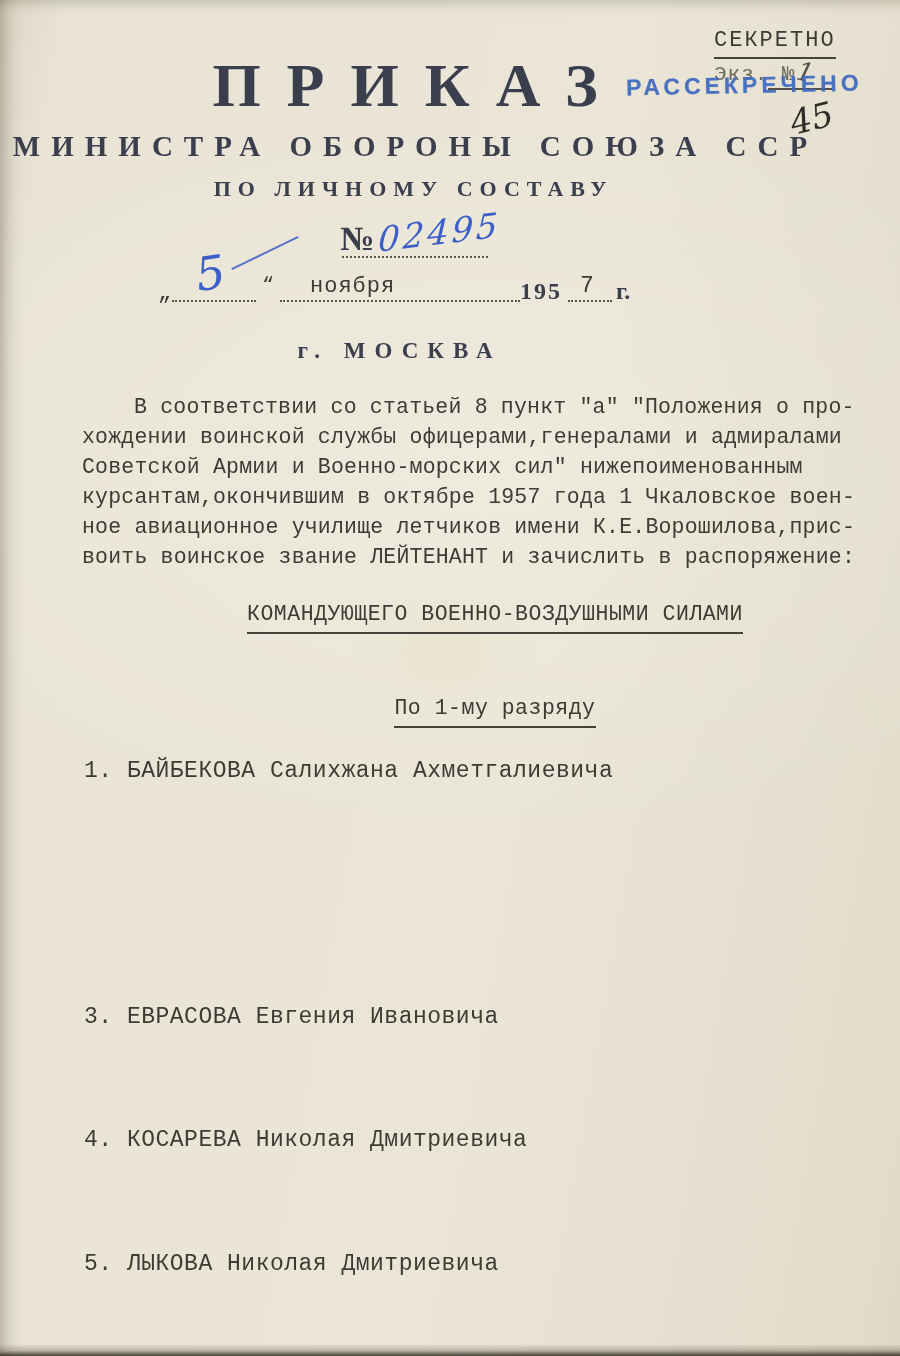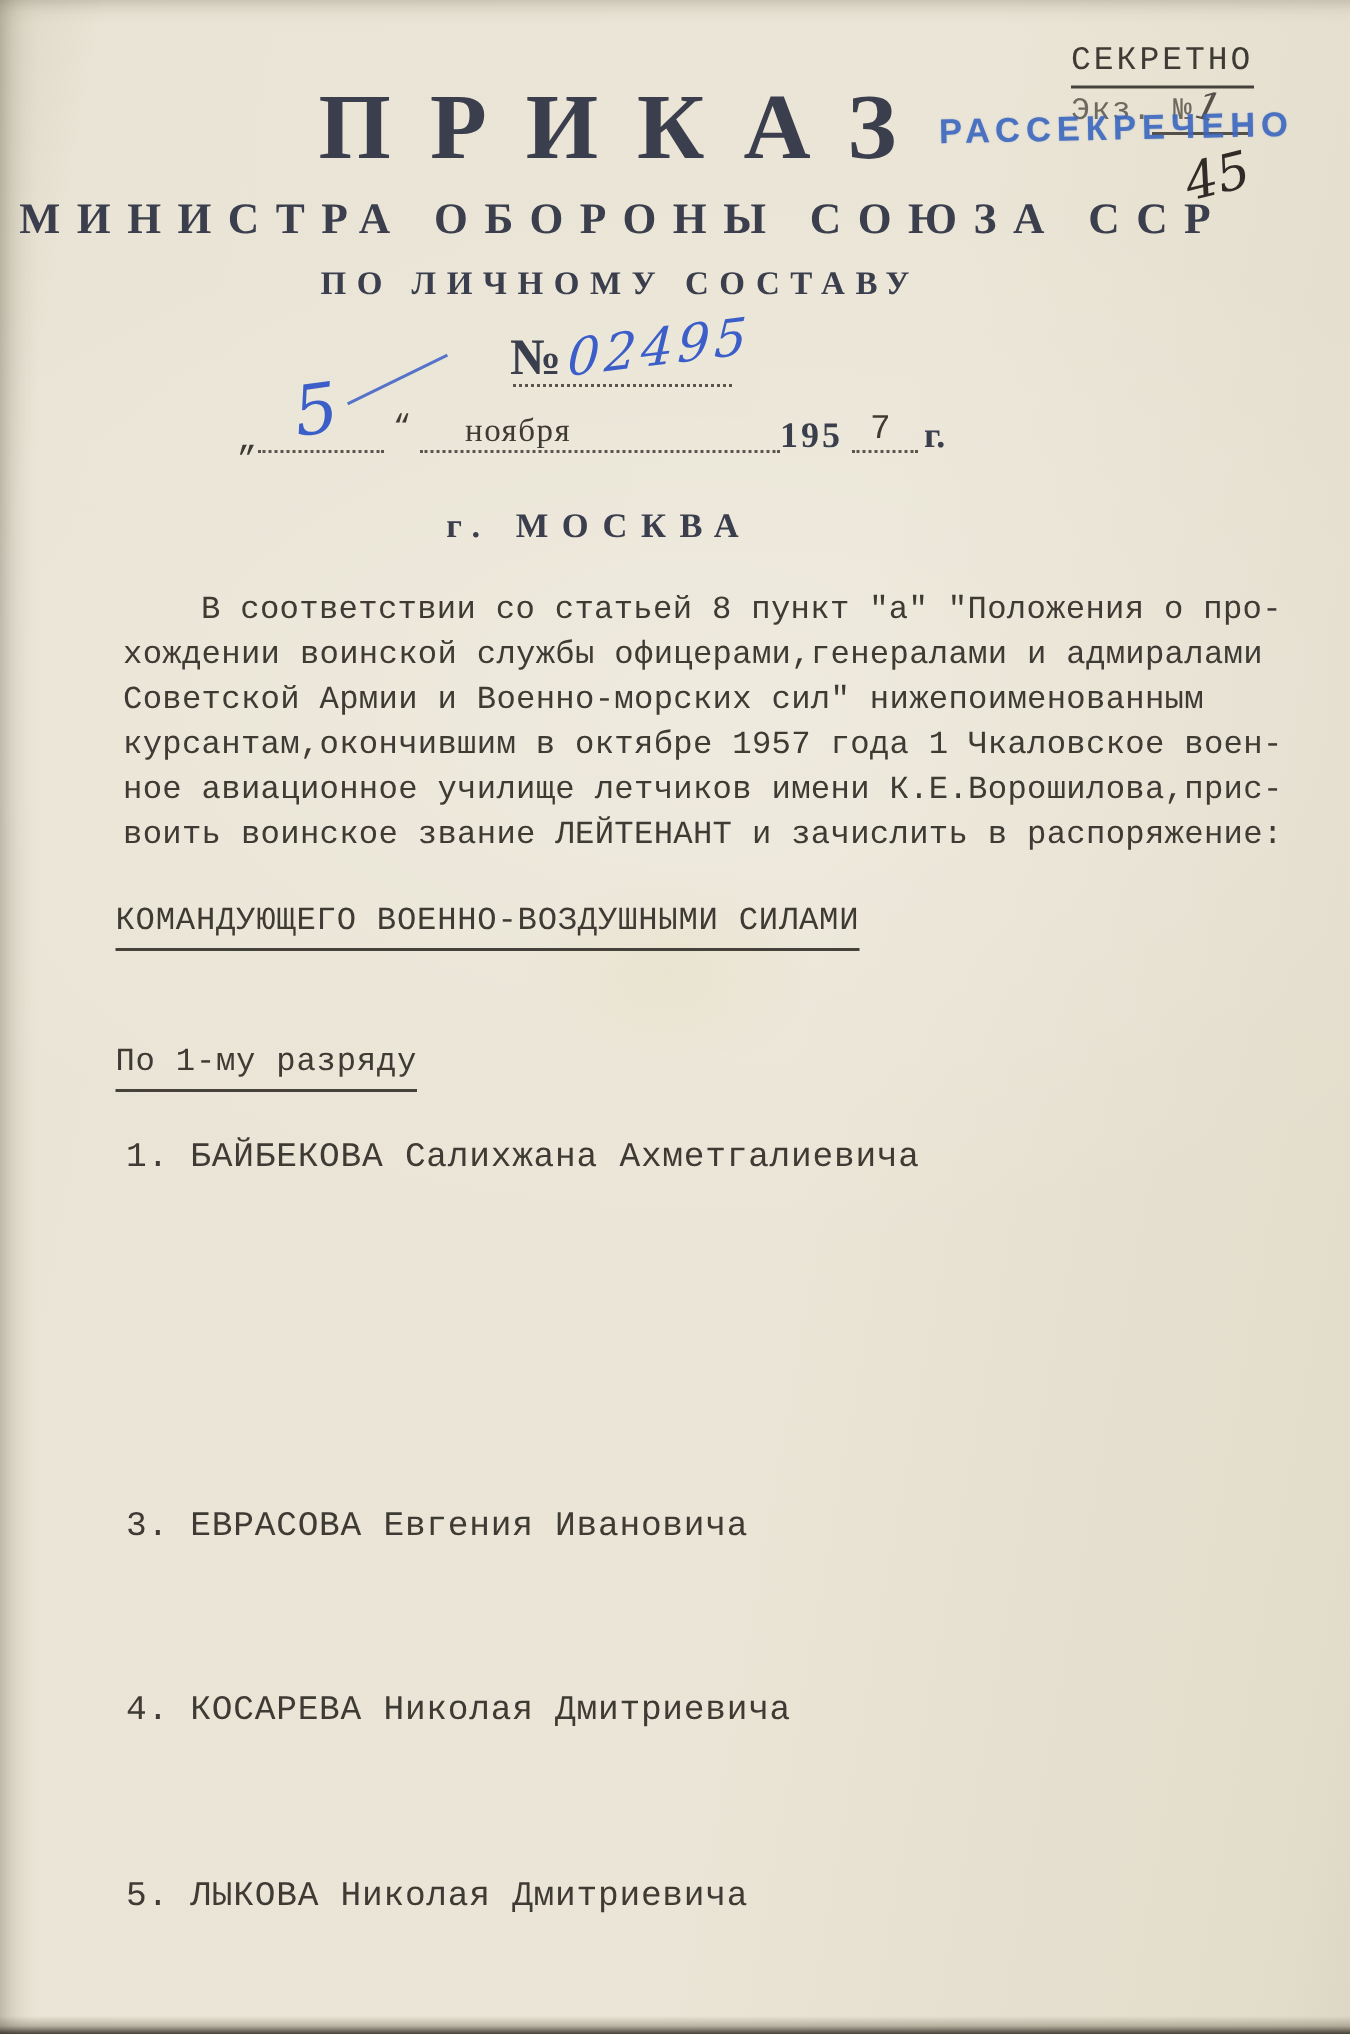--- a/index.html
+++ b/index.html
@@ -65,35 +65,35 @@
   .day-dots{ left:172px; top:300px; width:84px; border-bottom:2px dotted #5a564e; height:0;}
   .day-hand{
     left:196px; top:246px; font-size:46px; color:#3c5ec8;
     font-family:"DejaVu Serif", serif; font-style:italic;
     transform:rotate(-8deg); 
   }
   .day-flourish{ left:228px; top:252px; width:74px; height:0;
     border-top:2px solid #3c5ec8; transform:rotate(-26deg); opacity:.85;}
   .q-close{ left:262px; top:274px; font-size:20px; }
   .month-dots{ left:280px; top:300px; width:240px; border-bottom:2px dotted #5a564e; height:0;}
-  .month{ left:310px; top:274px; font-size:22px; letter-spacing:1px;font-family:Liberation Serif, serif;}
+  .month{ left:310px; top:274px; font-size:22px; letter-spacing:1px;}
   .year-prefix{ left:520px; top:278px; font-size:24px; letter-spacing:2px;}
   .year-dots{ left:568px; top:300px; width:44px; border-bottom:2px dotted #5a564e; height:0;}
   .year-digit{ left:580px; top:273px; font-size:23px; }
   .year-suffix{ left:616px; top:278px; font-size:24px; }
   .city{ left:0; top:316px; width:790px; text-align:center;
     font-size:23px; letter-spacing:9px; text-indent:9px;margin-top:22px;}
 
   .body-par{
     left:82px; top:392px; width:800px;
     font-size:21.5px; line-height:30px; letter-spacing:0.2px;
     white-space:pre-line; text-indent:52px;
   }
 
-  .heading-wrap{ left:77px; width:810px; }
+  .heading-wrap{ left:90px; width:810px; text-align:center; }
   .h1{ top:602px; }
   .h2{ top:645px; }
   .h3{ top:696px; }
   .heading-wrap span{
     display:inline-block; font-size:21.5px; letter-spacing:0.5px;
     border-bottom:2px solid #45423b; padding-bottom:6px;
   }
 
   .graduate{ left:84px; font-size:23px; letter-spacing:0.5px; }
   .g0{ top:758px; } .g1{ top:880px; } .g2{ top:1004px; }

